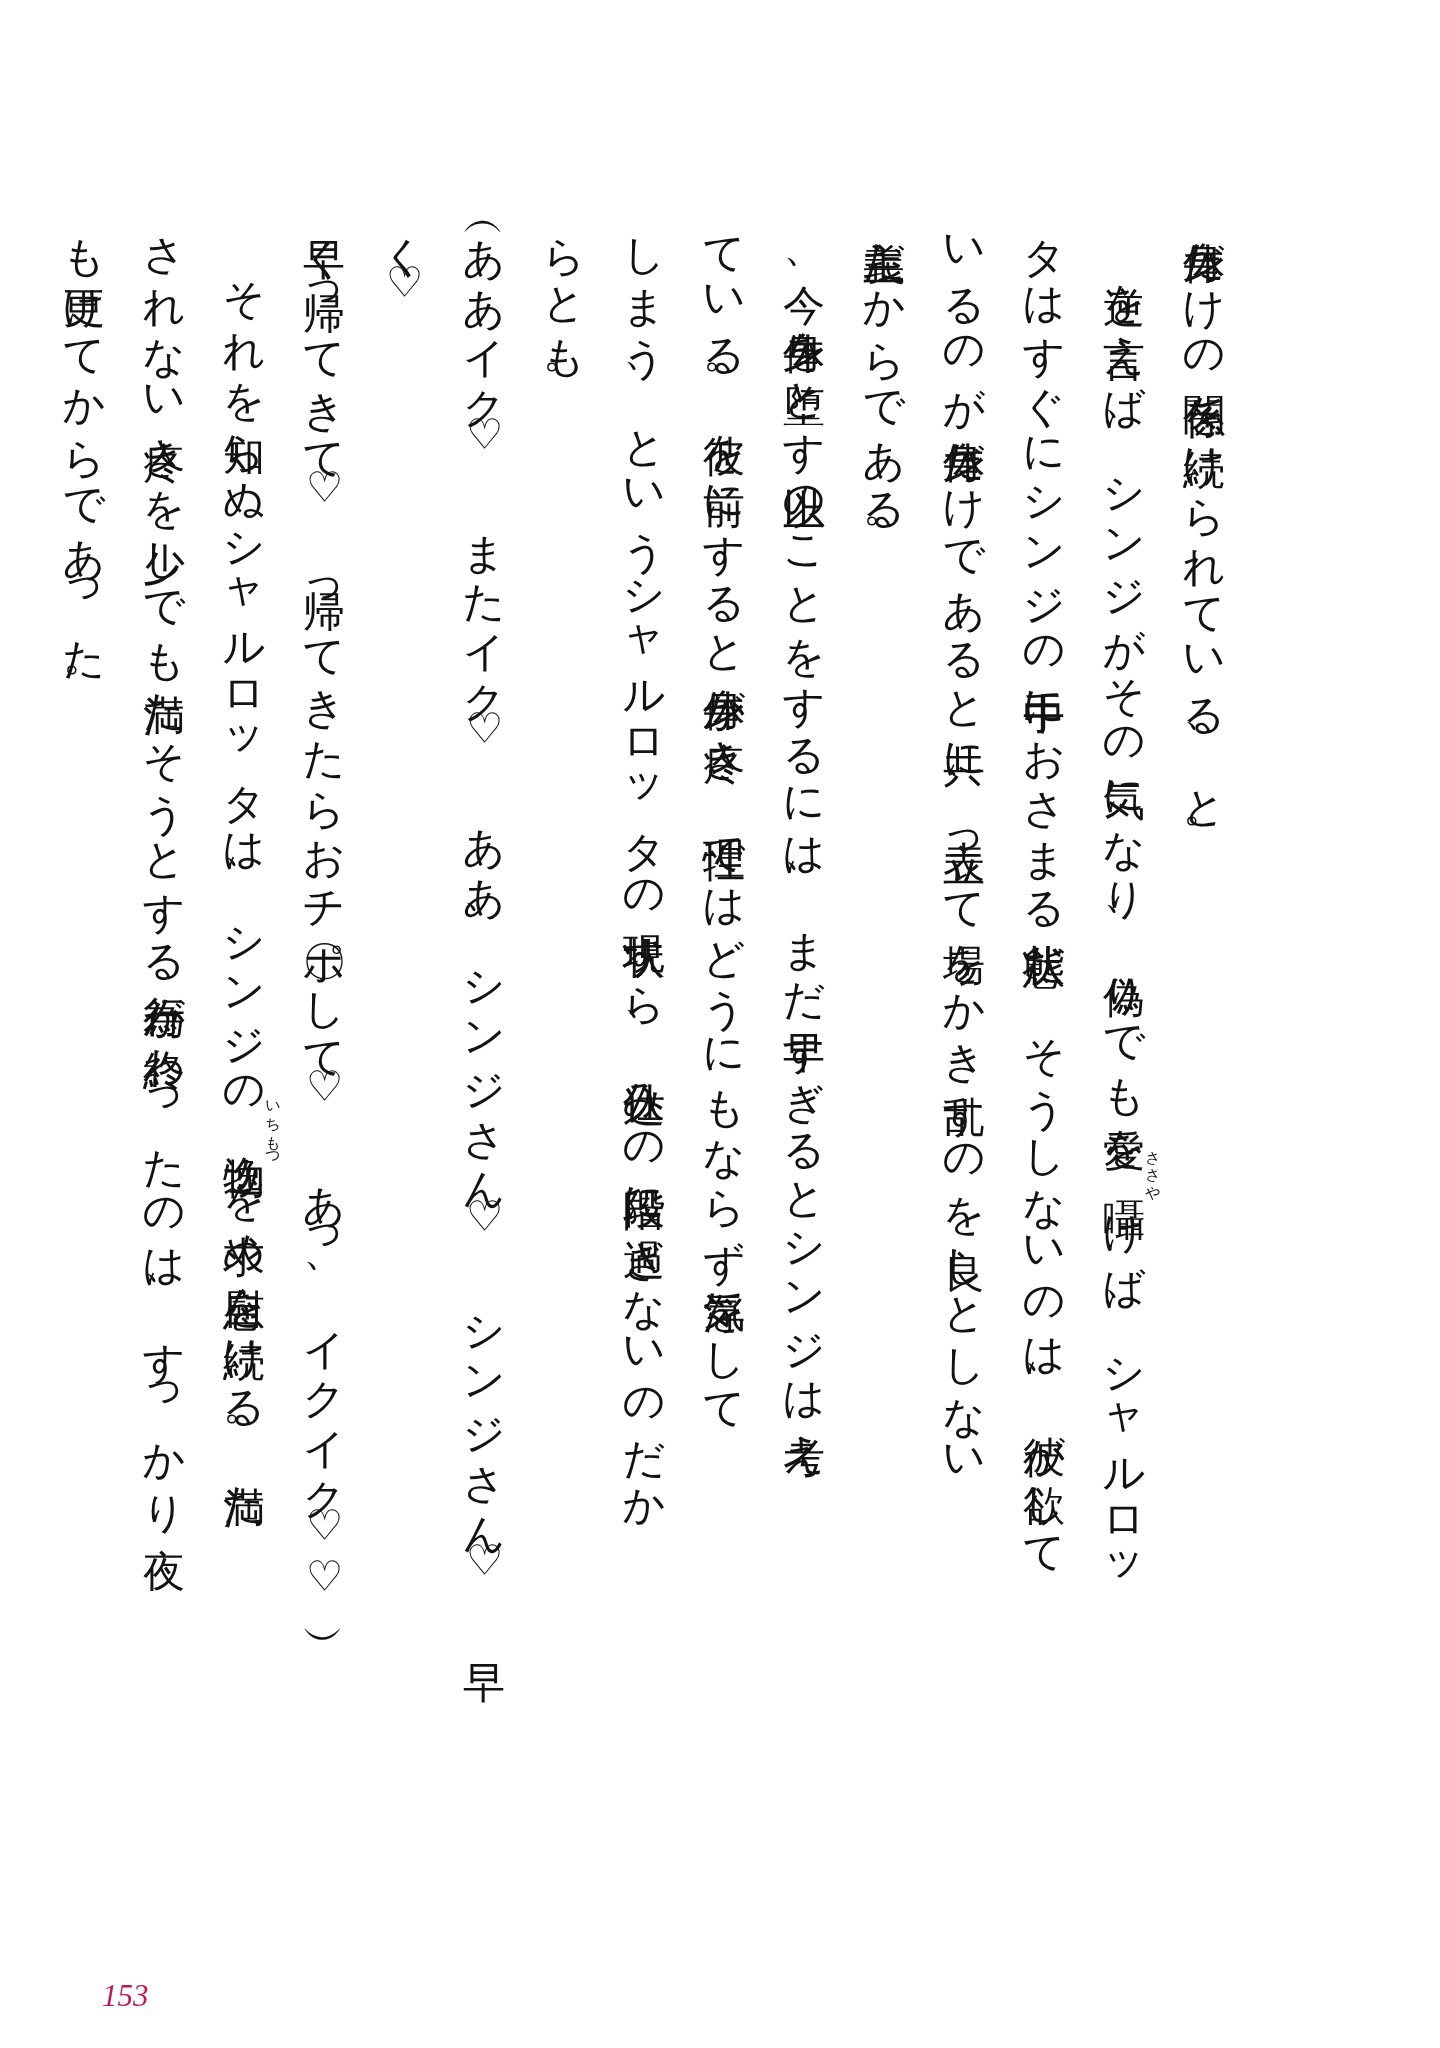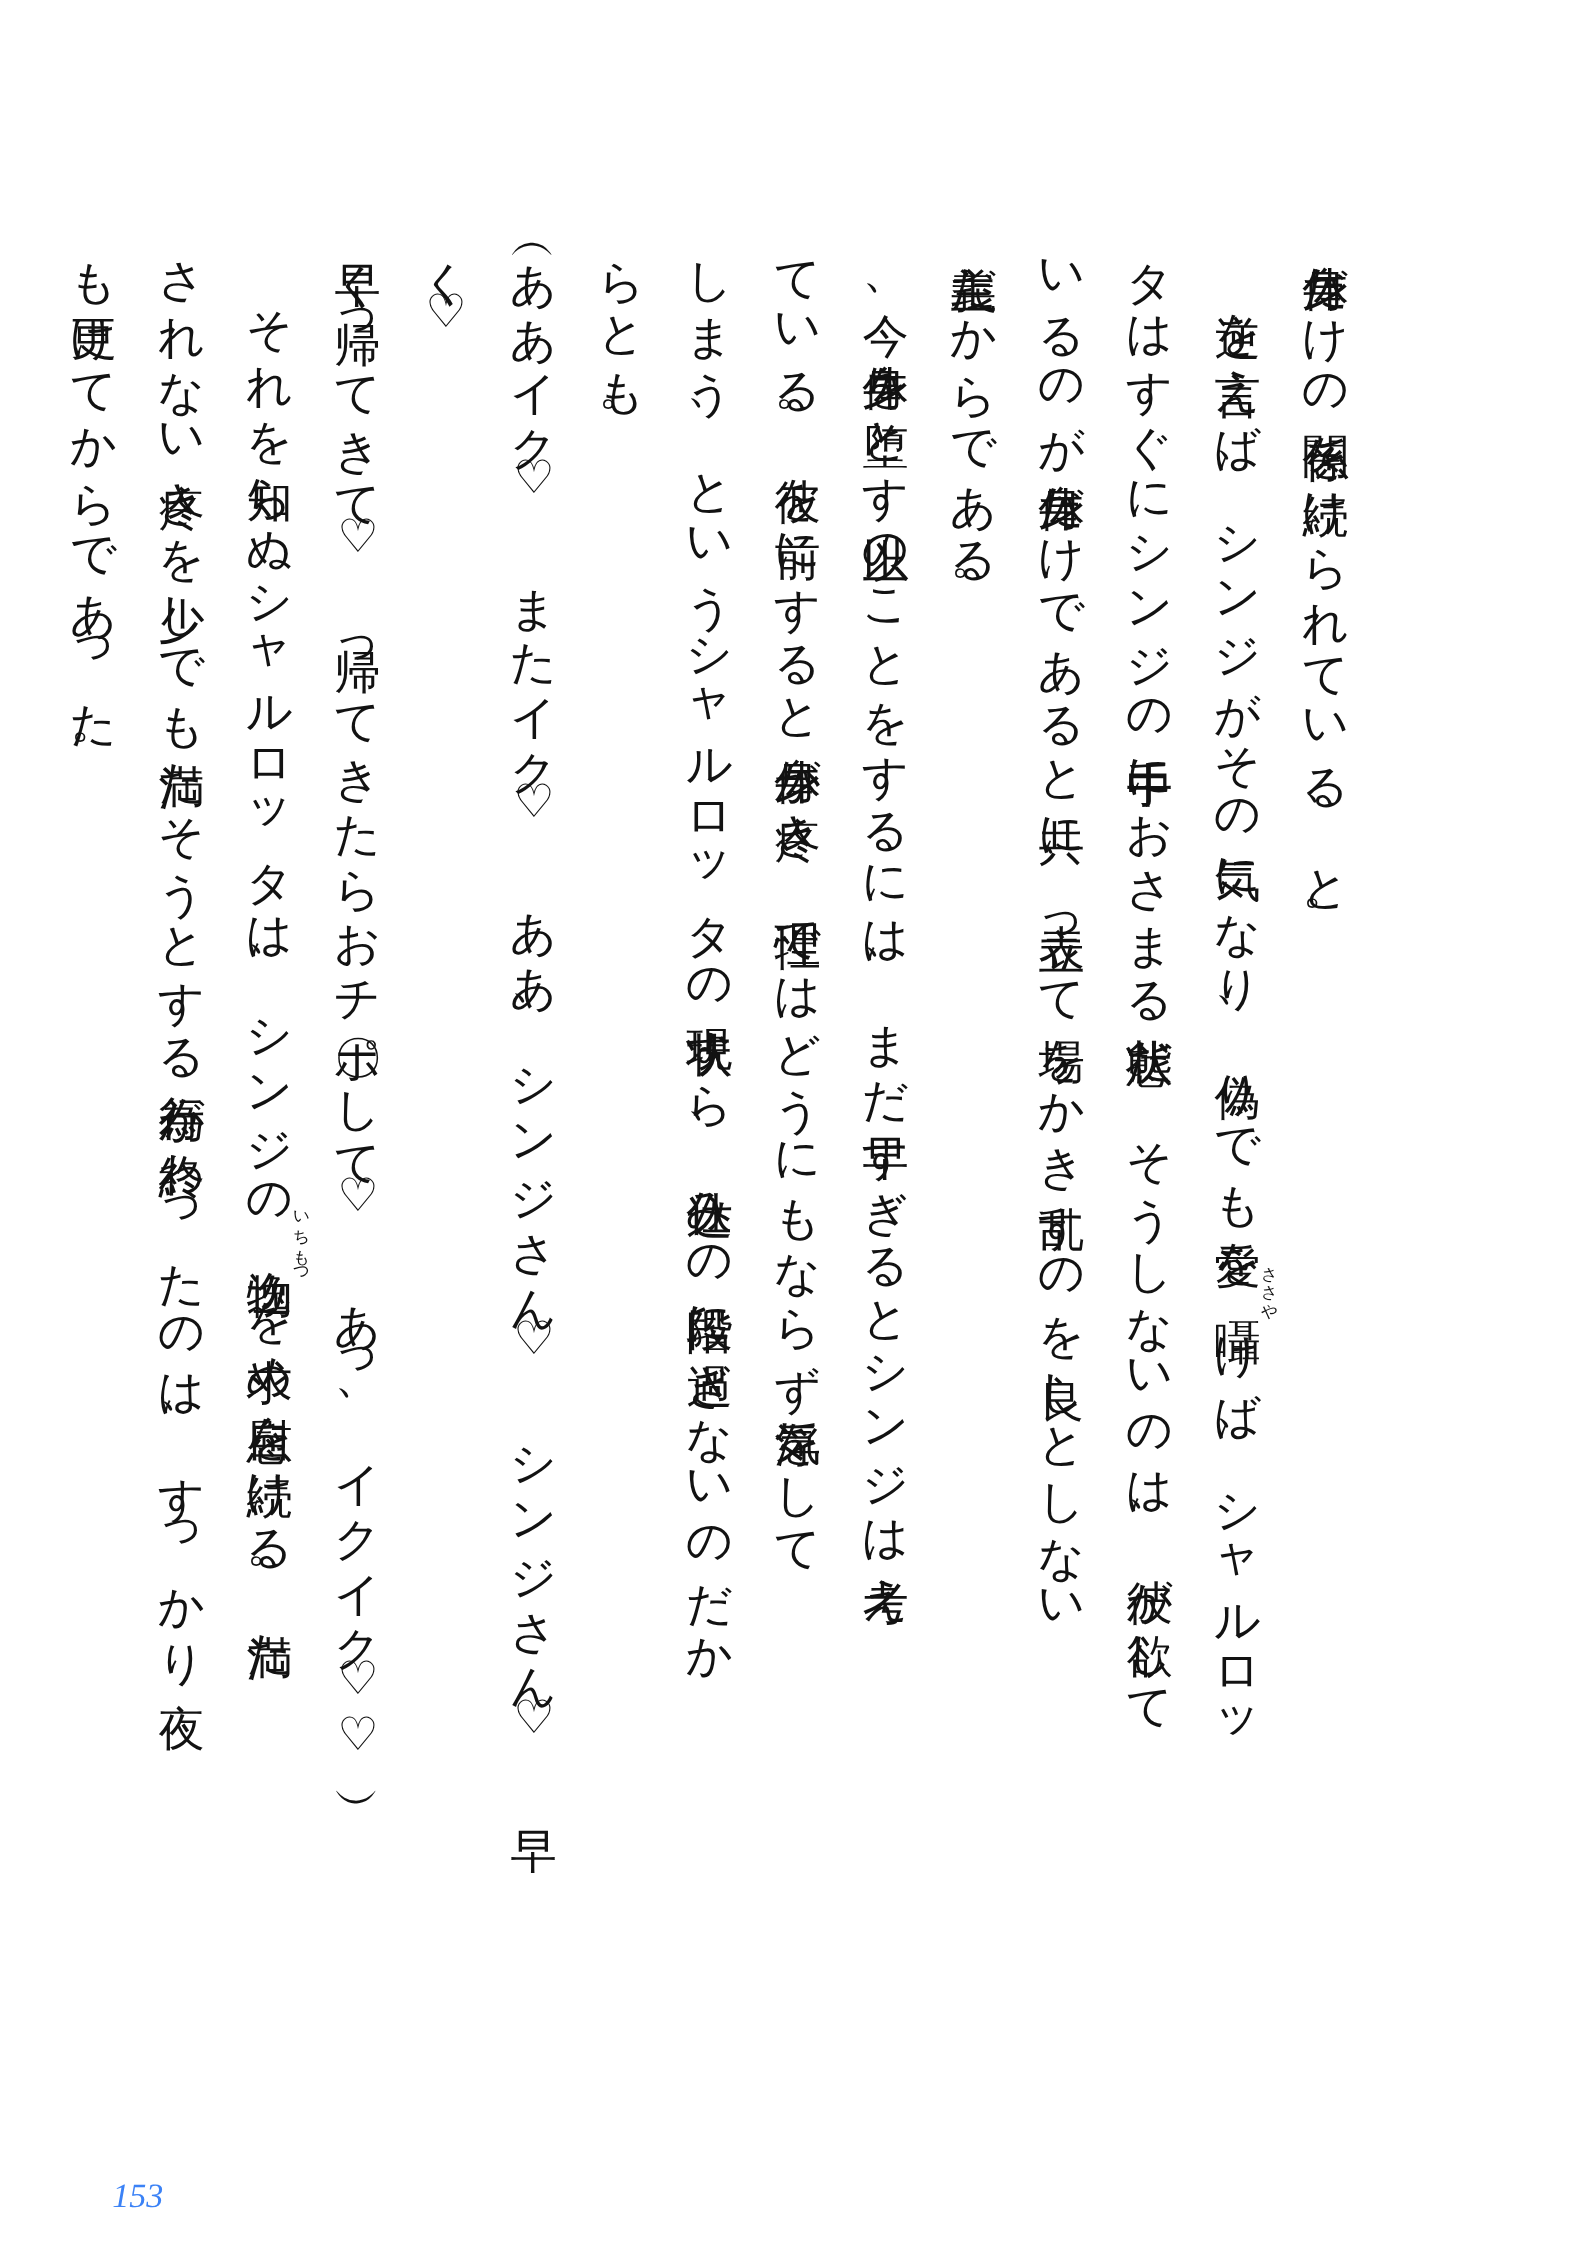--- a/index.html
+++ b/index.html
@@ -41,21 +41,21 @@
     font-family: "Liberation Serif", "DejaVu Serif", serif;
     color: #121212;
   }
   .page-number {
     position: absolute;
     left: 102px;
     bottom: 34px;
     font-family: "Liberation Serif", "DejaVu Serif", serif;
     font-style: italic;
     font-size: 31px;
-    color: #3b82f6;
+    color: #be185d;
   }
 </style>
 </head>
 <body>
 
 <div class="page">
   <div class="text-block" id="text-block">
       <div class="tline">身体だけの関係を続けられている、と。</div>
       <div class="tline">　逆を言えば、シンジがその気になり、偽りでも愛を<ruby>囁<rt>ささや</rt></ruby>けば、シャルロッ</div>
       <div class="tline">タはすぐにシンジの手中におさまる状態だ。そうしないのは、彼が欲して</div>

